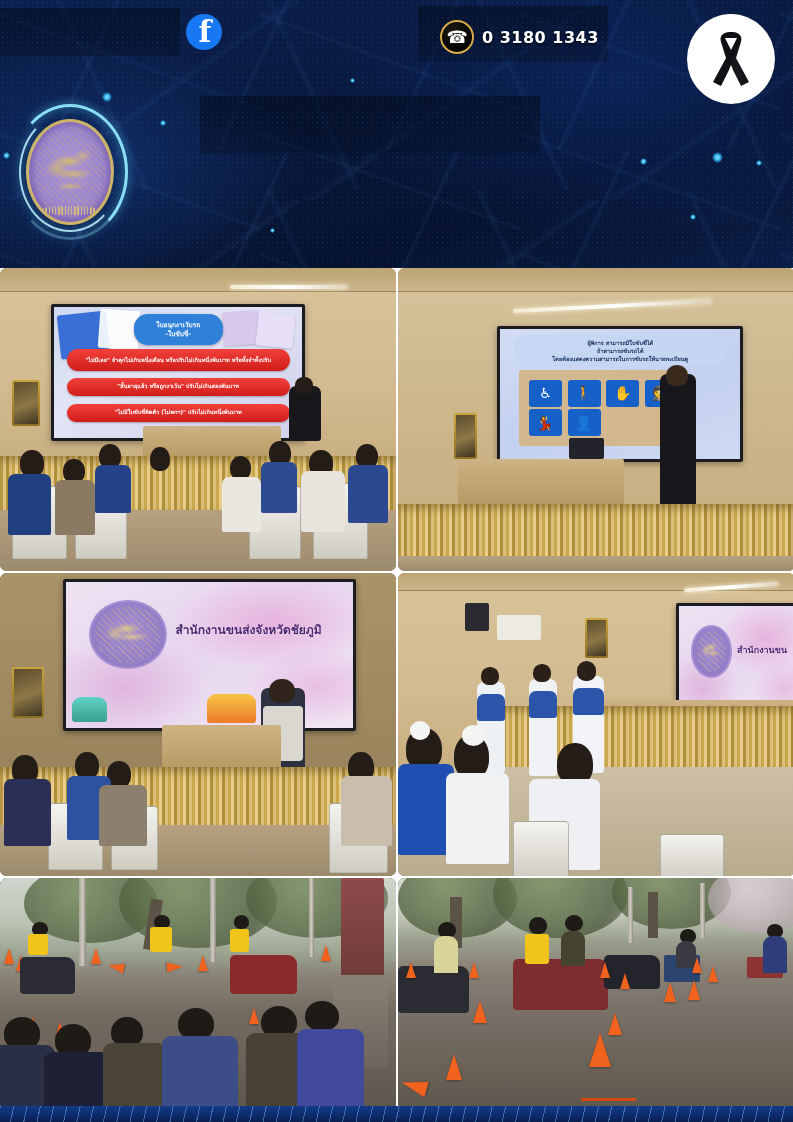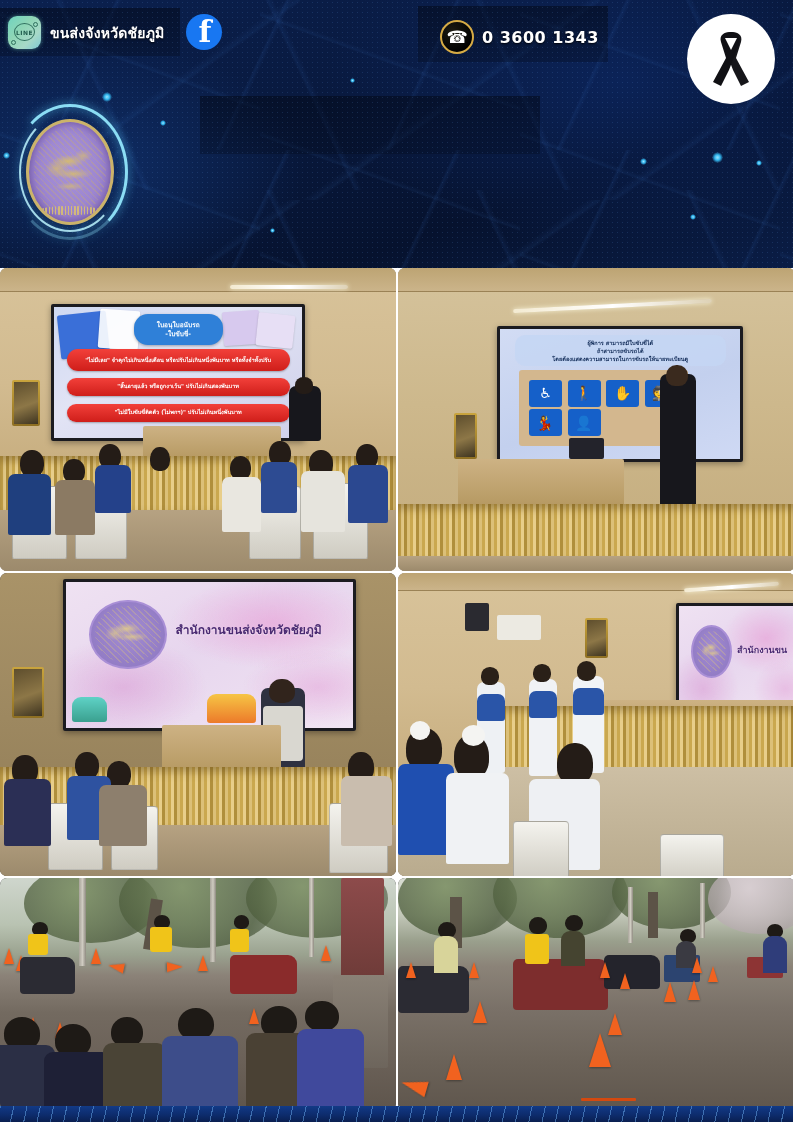--- a/index.html
+++ b/index.html
@@ -399,40 +399,30 @@
   <div class="spark" style="left:66px;  top:132px; width:8px; height:8px;"></div>
   <div class="spark" style="left:160px; top:120px; width:6px; height:6px;"></div>
   <div class="spark" style="left:350px; top:78px; width:5px; height:5px;"></div>
   <div class="spark" style="left:3px;   top:152px; width:7px; height:7px;"></div>
   <div class="spark" style="left:640px; top:158px; width:7px; height:7px;"></div>
   <div class="spark" style="left:712px; top:152px; width:11px; height:11px;"></div>
   <div class="spark" style="left:756px; top:160px; width:6px; height:6px;"></div>
   <div class="spark" style="left:690px; top:214px; width:6px; height:6px;"></div>
   <div class="spark" style="left:270px; top:228px; width:5px; height:5px;"></div>
 
-  <div class="hdr-item" style="left:8px; top:16px;">
-    <div class="line-badge">
-      <div class="ring">
-          <span>LINE</span>
-        </div>
-      <div class="dot1"></div>
-        <div class="dot2"></div>
-    </div>
-    <div class="thai-white lbl-line">ขนส่งจังหวัดชัยภูมิ</div>
-  </div>
 
   <div class="hdr-item" style="left:186px; top:14px;">
     <div class="fb-icon"></div>
   </div>
 
   <div class="hdr-item" style="left:440px; top:20px;">
     <div class="phone-icon">
       <span class="glyph">☎</span>
     </div>
-    <div class="phone-num">0 3600 1343</div>
+    <div class="phone-num">0 3180 1343</div>
   </div>
 
   <div class="ribbon-circle">
     <svg class="ribbon-svg" viewBox="0 0 56 70">
       <path d="M28 8 C21 8 18 13 20 20 L30 46 L38 62 L46 58 L33 34 L38 18 C40 11 35 8 28 8 Z" fill="#16161a"></path>
       <path d="M28 8 C35 8 38 13 36 20 L26 46 L18 62 L10 58 L23 34 L18 18 C16 11 21 8 28 8 Z" fill="#101014"></path>
       <path d="M22 14 L34 14 L28 26 Z" fill="#ffffff"></path>
     </svg>
   </div>
 
@@ -451,21 +441,21 @@
     <div class="ceiling-beam"></div>
     <div class="tube-light" style="left:58%; top:5.5%; width:30%;"></div>
 
     <div class="screen" style="left:13%; top:12%; width:64%; height:45%;">
       <div class="slide1">
         <div class="sl1-card" style="left:2%;  top:4%;  width:20%; height:34%; transform:rotate(-6deg); background:#3a6fd8;"></div>
         <div class="sl1-card" style="left:18%; top:2%;  width:16%; height:30%; transform:rotate(4deg);"></div>
         <div class="sl1-card" style="left:68%; top:3%;  width:15%; height:26%; transform:rotate(-4deg); background:#d7c9ee;"></div>
         <div class="sl1-card" style="left:82%; top:5%;  width:15%; height:25%; transform:rotate(6deg); background:#e7dff5;"></div>
         <div class="sl1-bubble">
-          <span>ใบอนุใบอนับรถ</span>
+          <span>ใบอนุกงาเวับรถ</span>
           <span>-ใบขับขี่-</span>
         </div>
         <div class="sl1-row" style="top:32%; height:17%;">"ไม่มีเลย"  จำคุกไม่เกินหนึ่งเดือน หรือปรับไม่เกินหนึ่งพันบาท หรือทั้งจำทั้งปรับ</div>
         <div class="sl1-row" style="top:54%;">"สิ้นอายุแล้ว หรือถูกงาเว้น"  ปรับไม่เกินสองพันบาท</div>
         <div class="sl1-row" style="top:74%;">"ไม่มีใบขับขี่ติดตัว (ไม่พกฯ)"  ปรับไม่เกินหนึ่งพันบาท</div>
       </div>
     </div>
 
     <div class="portrait-frame" style="left:3%; top:37%; width:7%; height:15%;">
         <i></i>

